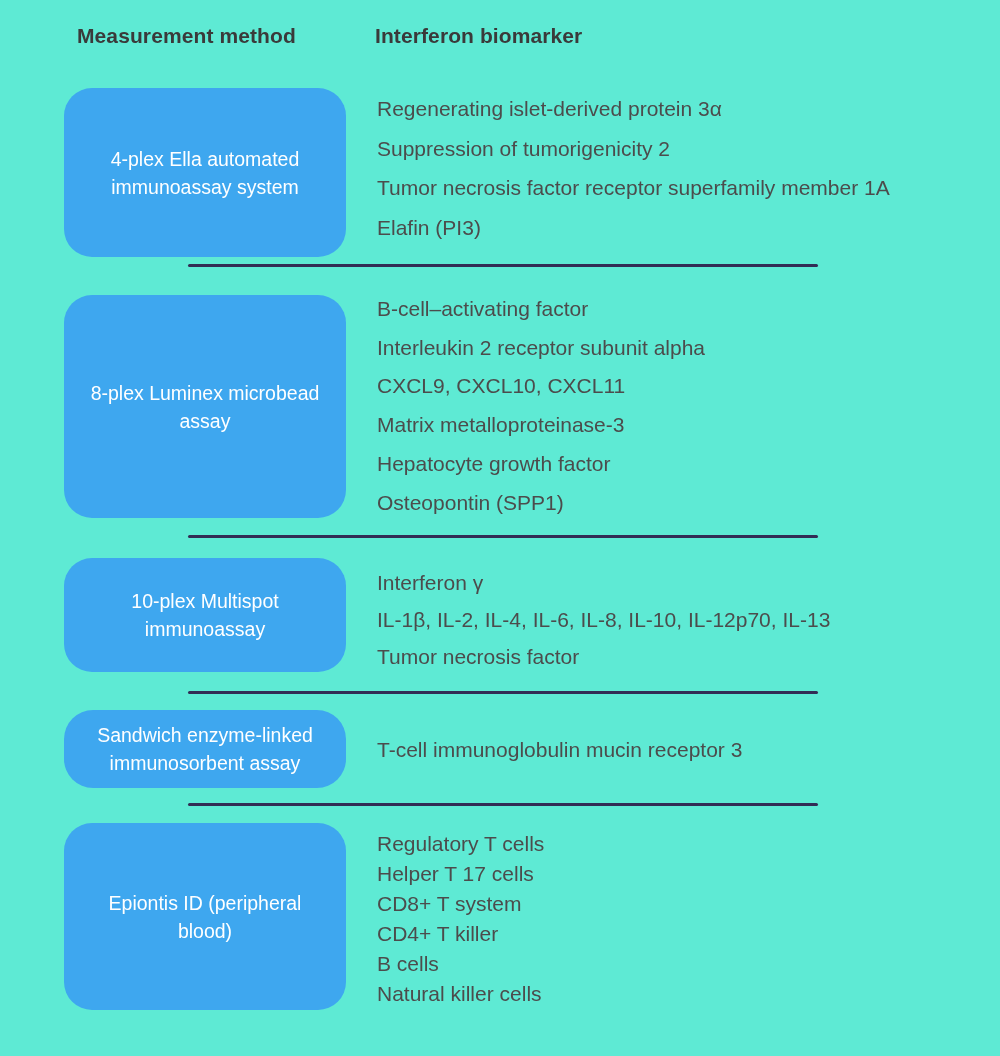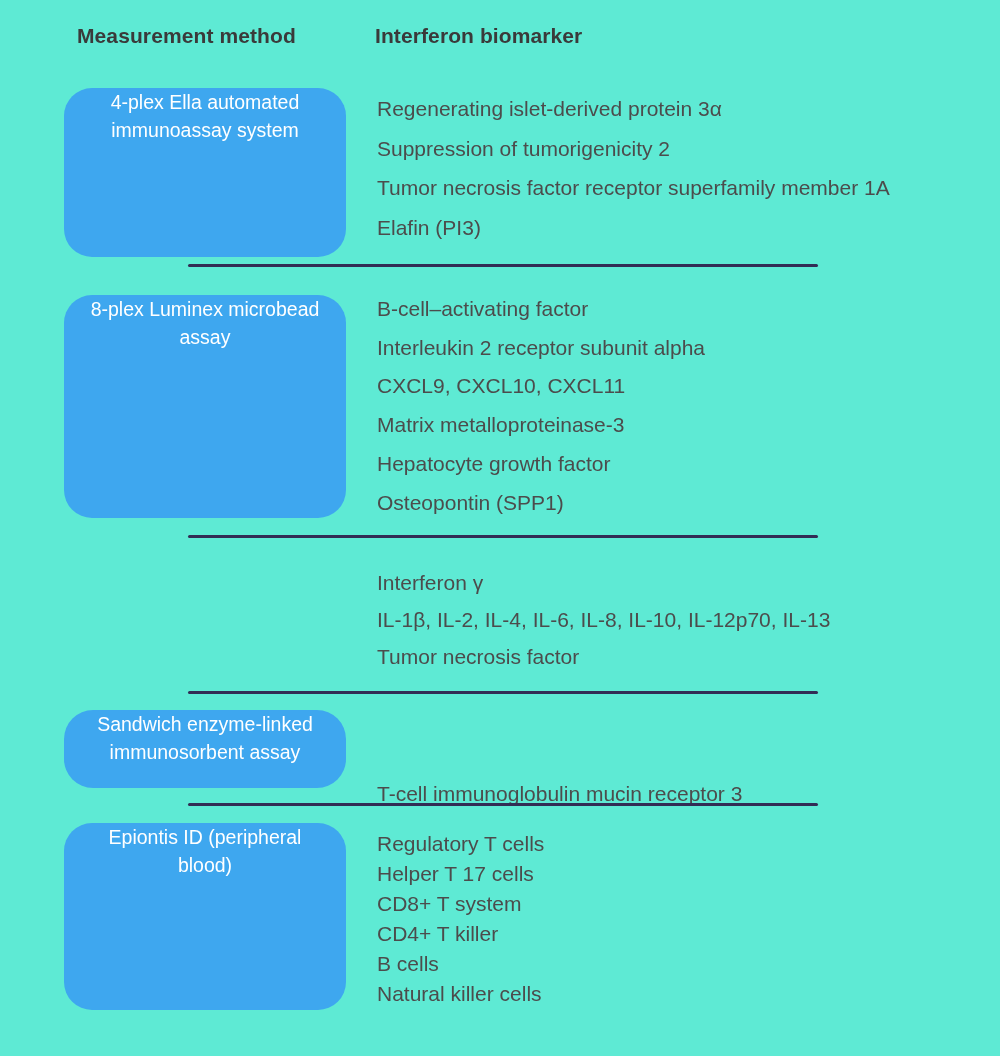--- a/index.html
+++ b/index.html
@@ -15,39 +15,39 @@
     position: absolute; top: 24px;
     font-size: 21px; font-weight: 700; color: #3a3a3a;
     letter-spacing: 0.1px; white-space: nowrap;
   }
   .col-header.method   { left: 77px; }
   .col-header.biomarker{ left: 375px; }
 
   .method-box {
     position: absolute; left: 64px; width: 282px;
     background: #3ea7ef; border-radius: 28px;
-    display: flex; justify-content: center;
+    display: flex; align-items: center; justify-content: center;
     text-align: center; color: #ffffff;
     font-size: 19.5px; line-height: 28px;
     padding: 0 22px;
   }
   .box-1 { top: 88px;  height: 169px; }
   .box-2 { top: 295px; height: 223px; }
   .box-3 { top: 558px; height: 114px; }
   .box-4 { top: 710px; height: 78px; border-radius: 29px; }
   .box-5 { top: 823px; height: 187px; }
 
   .biomarker-list {
     position: absolute; left: 377px;
     font-size: 21px; color: #4c4c4c; white-space: nowrap;
   }
   .list-1 { top: 89px;  line-height: 39.5px; }
   .list-2 { top: 290px; line-height: 38.7px; }
   .list-3 { top: 565px; line-height: 36.8px; }
-  .list-4 { top: 731px; line-height: 38px; margin-top: 44px; }
+  .list-4 { top: 731px; line-height: 38px; }
   .list-5 { top: 829px; line-height: 30px; }
 
   .divider {
     position: absolute; left: 188px; width: 630px; height: 3px;
     background: #322d55; border-radius: 2px;
   }
   .divider-1 { top: 264px; }
   .divider-2 { top: 535px; }
   .divider-3 { top: 691px; }
   .divider-4 { top: 803px; }
@@ -79,20 +79,23 @@
       <div class="biomarker-item">B-cell–activating factor</div>
       <div class="biomarker-item">Interleukin 2 receptor subunit alpha</div>
       <div class="biomarker-item">CXCL9, CXCL10, CXCL11</div>
       <div class="biomarker-item">Matrix metalloproteinase-3</div>
       <div class="biomarker-item">Hepatocyte growth factor</div>
       <div class="biomarker-item">Osteopontin (SPP1)</div>
     </div>
 
   <div class="divider divider-2"></div>
 
+  <div class="method-box box-3">
+    <span>10-plex Multispot immunoassay</span>
+  </div>
   <div class="biomarker-list list-3">
       <div class="biomarker-item">Interferon γ</div>
       <div class="biomarker-item">IL-1β, IL-2, IL-4, IL-6, IL-8, IL-10, IL-12p70, IL-13</div>
       <div class="biomarker-item">Tumor necrosis factor</div>
     </div>
 
   <div class="divider divider-3"></div>
 
   <div class="method-box box-4">
     <span>Sandwich enzyme-linked immunosorbent assay</span>

